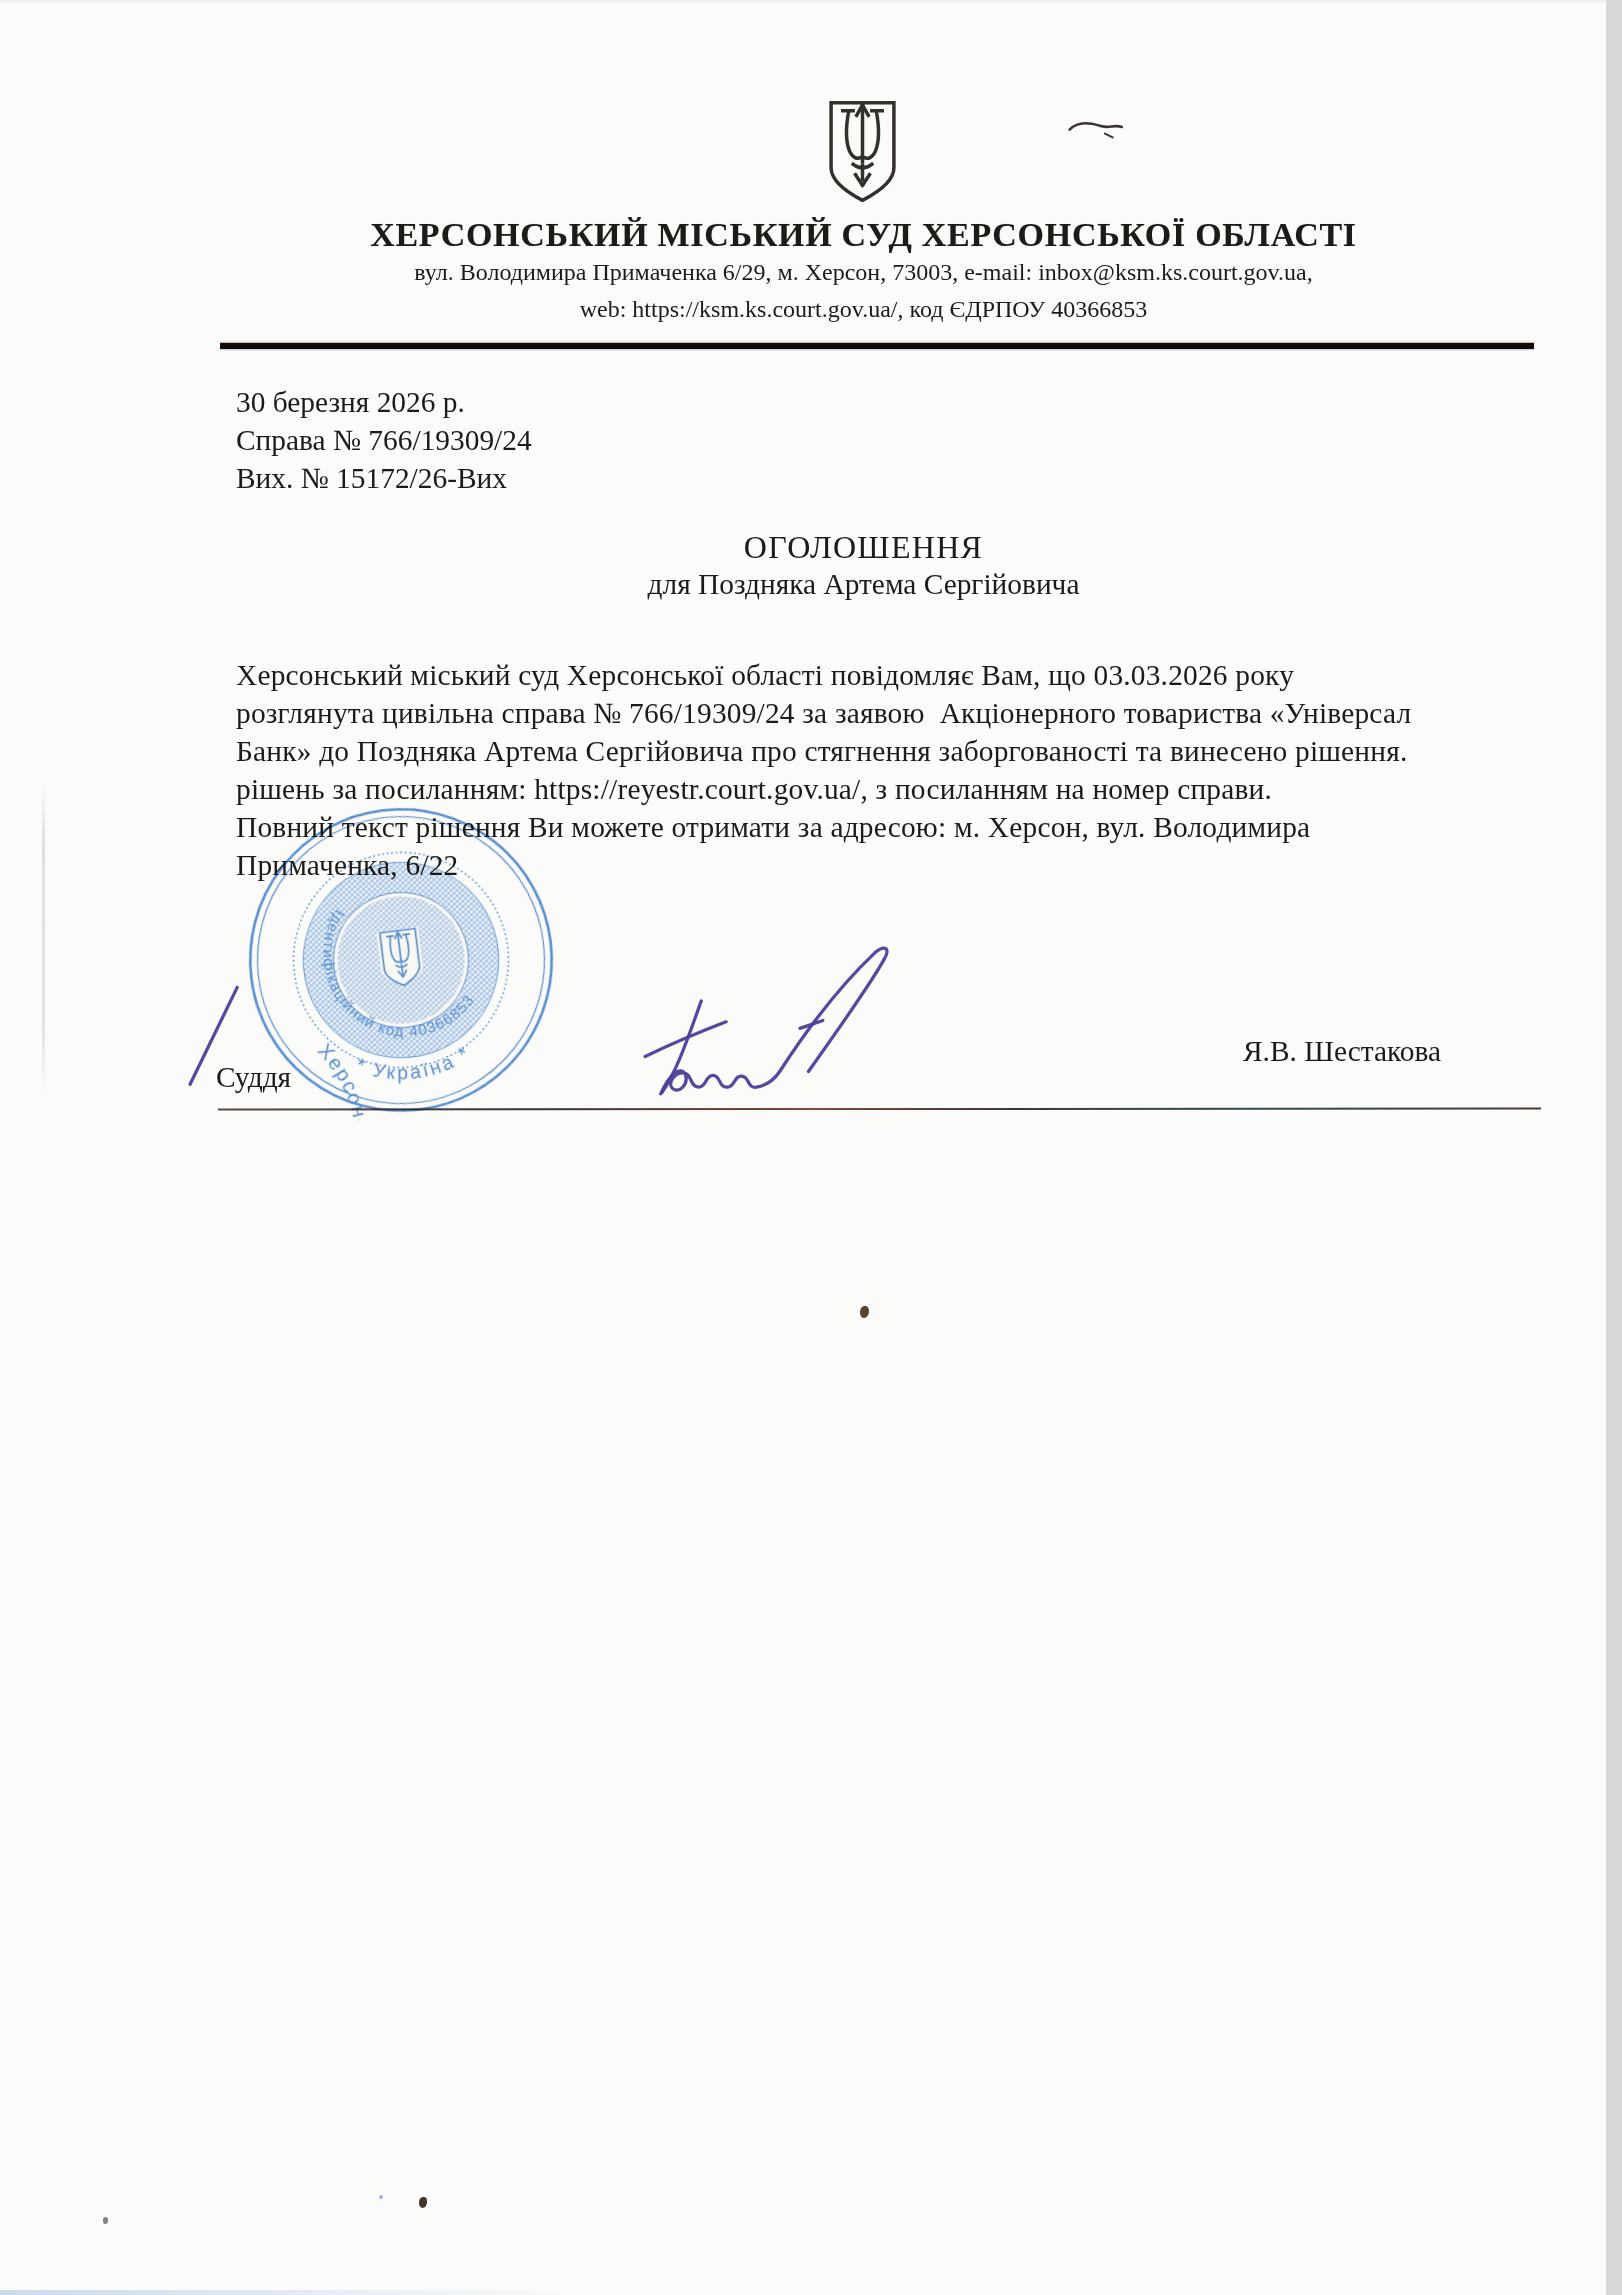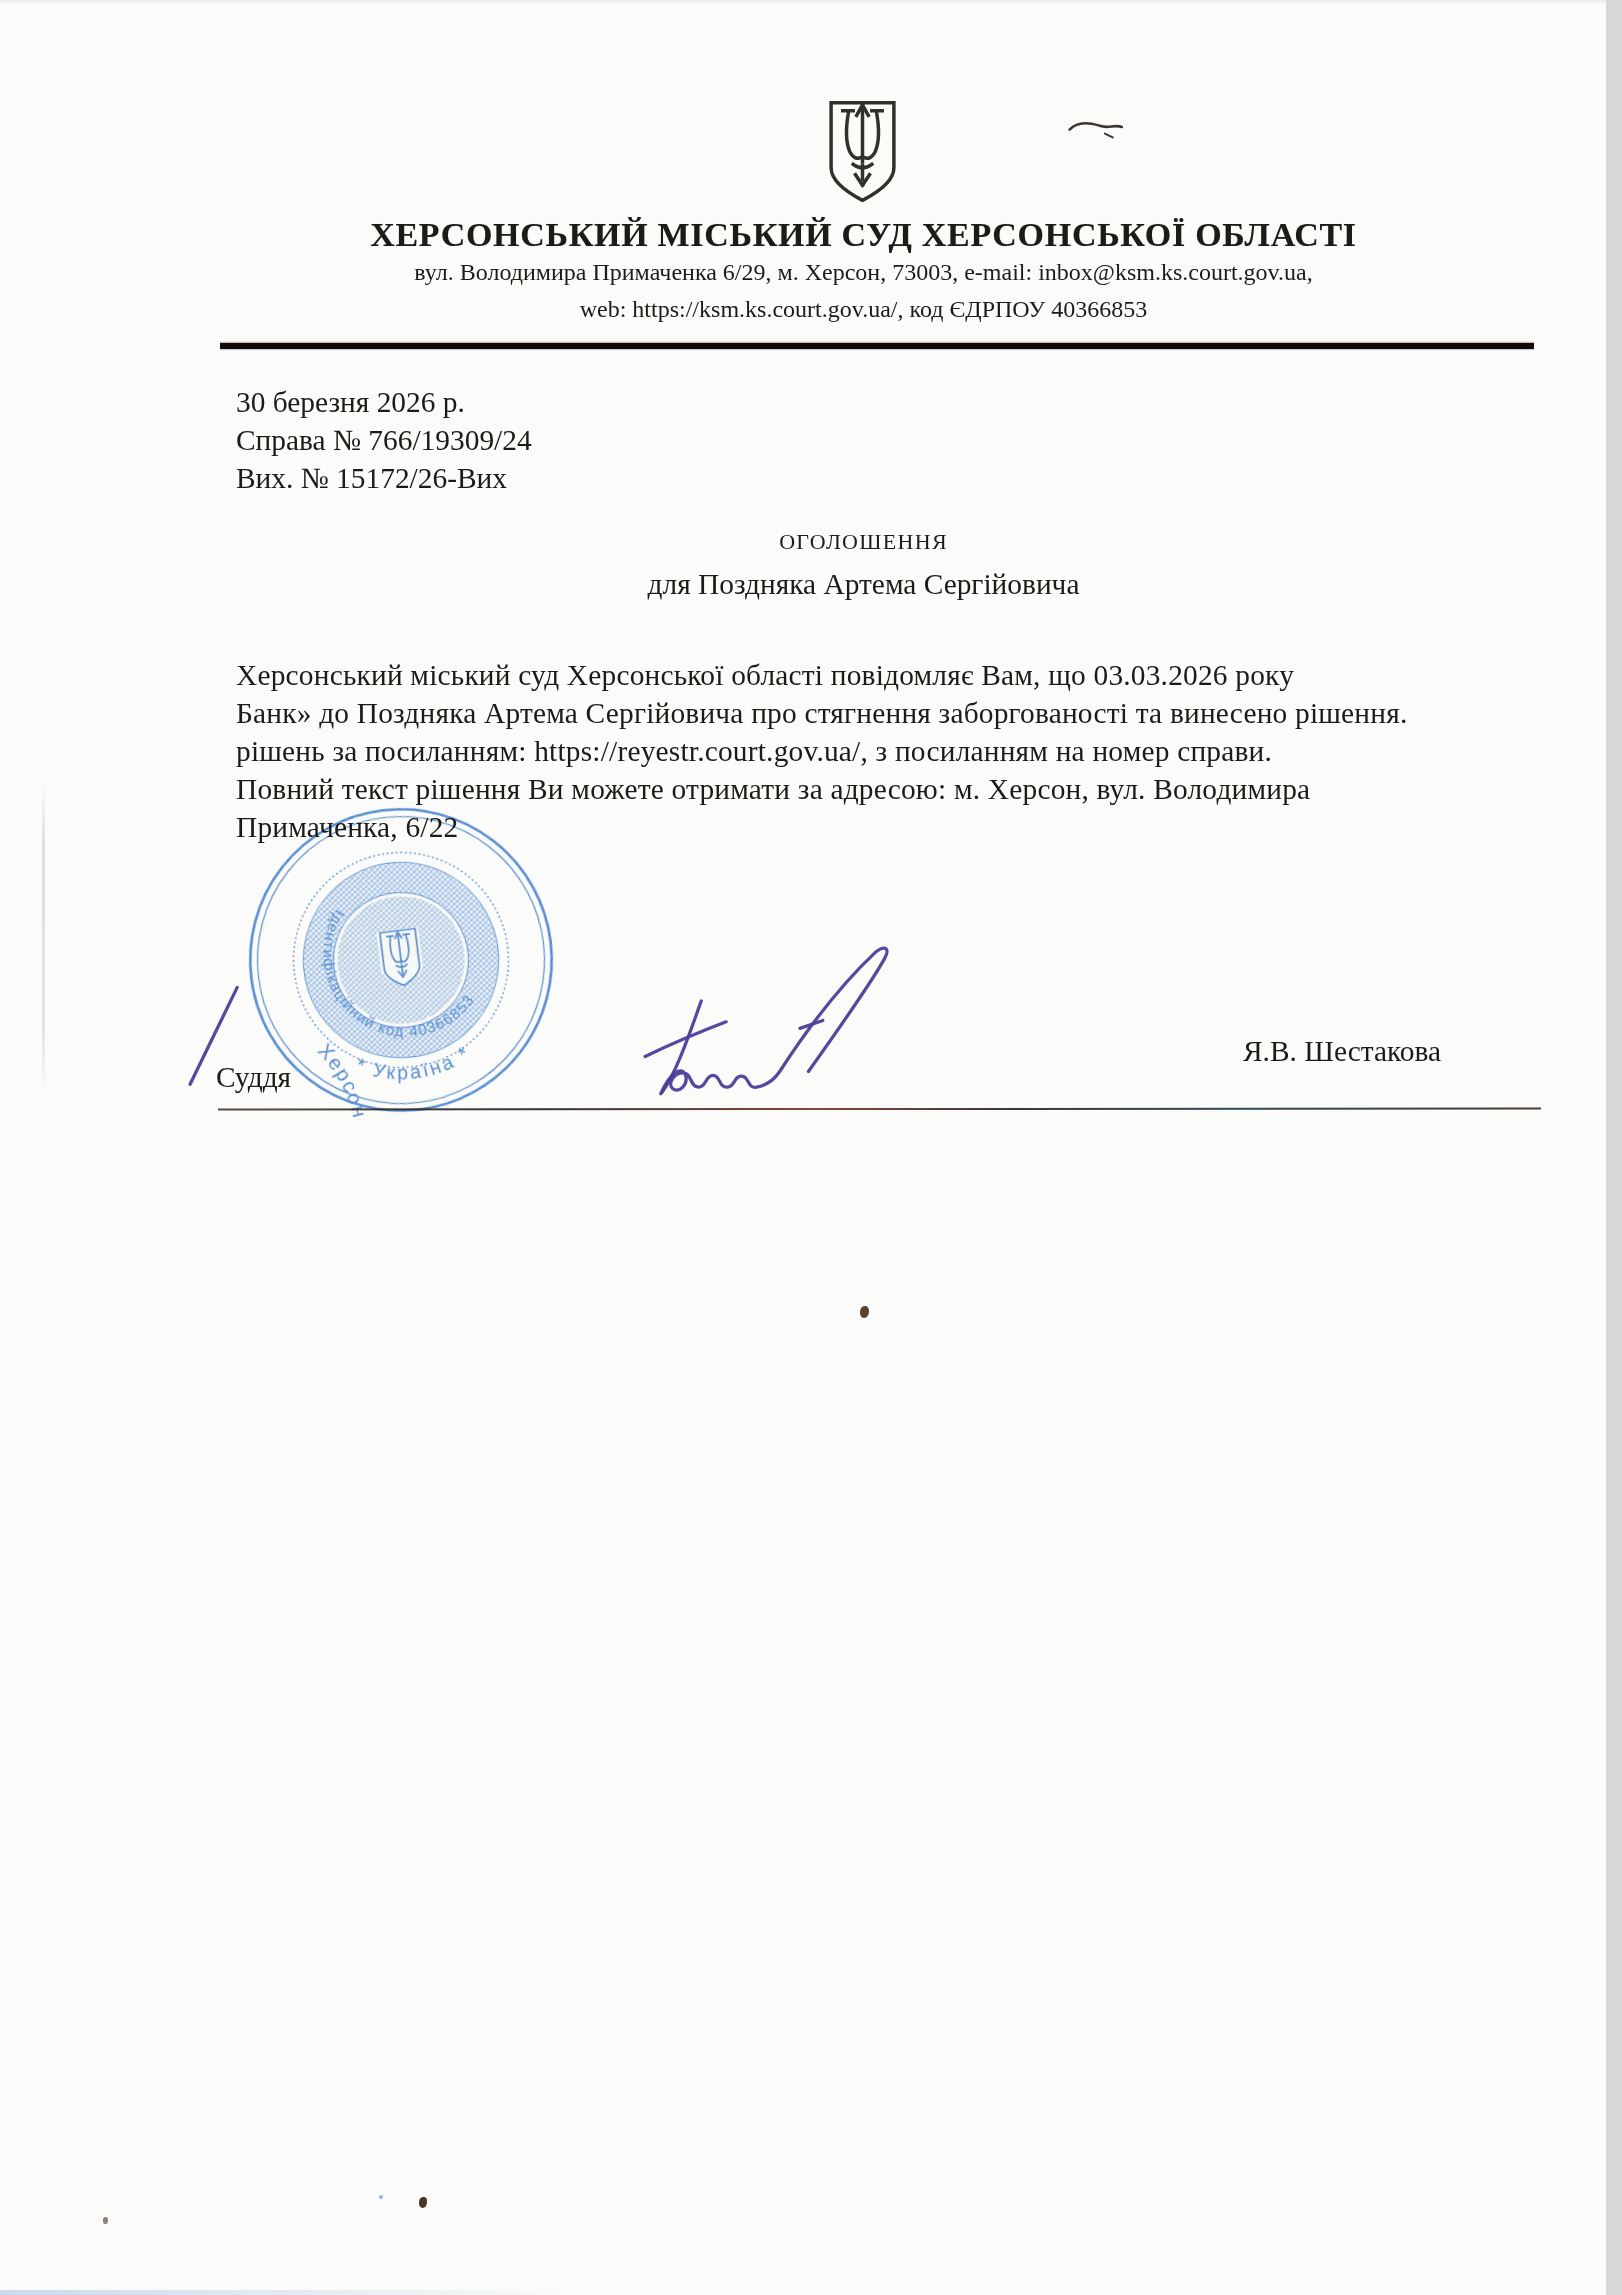--- a/index.html
+++ b/index.html
@@ -32,21 +32,21 @@
   .addr{font-size:24px;line-height:37px;}
   .rule{
     left:220px;top:343px;width:1314px;height:5.9px;background:#0e0b09;
     box-shadow:0 -1.3px 0 rgba(140,30,20,.30), 0 1.3px 0 rgba(40,60,120,.22);
   }
 
   
   .meta{left:216px;top:383px;font-size:29.4px;line-height:38px;}
 
   
-  .doc-title{left:196px;top:529px;width:1335px;font-size:22px;letter-spacing:1.3px;}
+  .doc-title{left:196px;top:529px;width:1335px;font-size:32px;letter-spacing:1.3px;}
   .doc-subtitle{left:196px;top:568px;width:1335px;font-size:29.4px;}
 
   
   .body-text{left:216px;top:656px;width:1348px;font-size:29.4px;line-height:38px;letter-spacing:0.2px;}
 
   
   .judge-label{left:216px;top:1061px;font-size:29.4px;}
   .judge-name{left:1243px;top:1035px;font-size:29.4px;}
   .sign-underline{
     left:218px;top:1108px;width:1323px;height:2px;opacity:.85;
@@ -112,20 +112,21 @@
     <div class="nowrap">30 березня 2026 р.</div>
     <div class="nowrap">Справа № 766/19309/24</div>
     <div class="nowrap">Вих. № 15172/26-Вих</div>
   </div>
 
   <div class="abs doc-title center">ОГОЛОШЕННЯ</div>
   <div class="abs doc-subtitle center">для Поздняка Артема Сергійовича</div>
 
   <div class="abs body-text">
     <div class="nowrap">Херсонський міський суд Херсонської області повідомляє Вам, що 03.03.2026 року</div>
+    <div class="nowrap">розглянута цивільна справа № 766/19309/24 за заявою  Акціонерного товариства «Універсал</div>
     <div class="nowrap">Банк» до Поздняка Артема Сергійовича про стягнення заборгованості та винесено рішення.</div>
     <div class="nowrap">рішень за посиланням: https://reyestr.court.gov.ua/, з посиланням на номер справи.</div>
     <div class="nowrap">Повний текст рішення Ви можете отримати за адресою: м. Херсон, вул. Володимира</div>
     <div class="nowrap">Примаченка, 6/22</div>
   </div>
 
   <svg class="abs stamp" viewBox="0 0 470 470">
     <defs>
       <pattern id="hx" width="6" height="6" patternUnits="userSpaceOnUse" patternTransform="rotate(52)">
         <line x1="3" y1="0" x2="3" y2="6" stroke="#6f9edc" stroke-width="1.5"></line>

